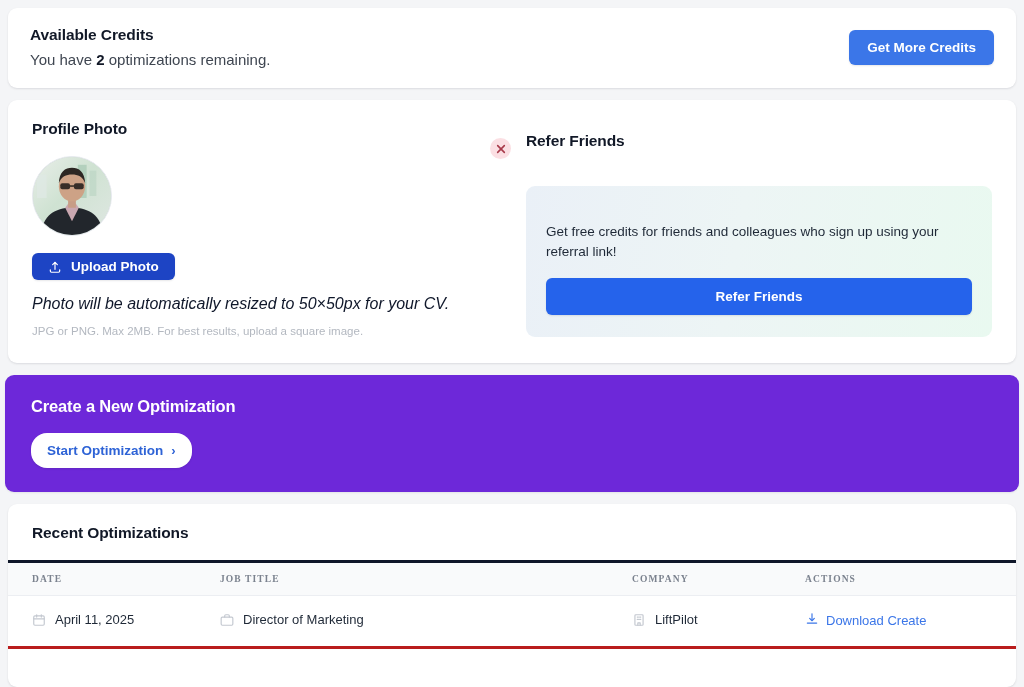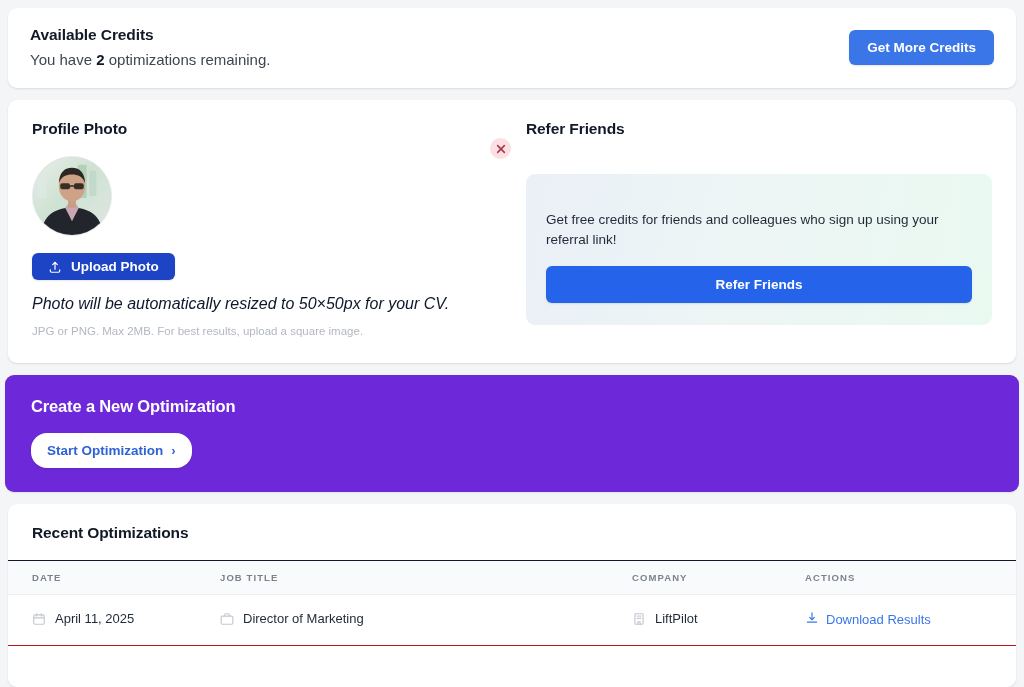--- a/index.html
+++ b/index.html
@@ -68,20 +68,21 @@
     white-space: nowrap;
     box-shadow: 0 1px 2px rgba(16,24,40,.10);
   }
 
   
   .profile-card {
     padding: 20px 24px 26px 24px;
     display: flex;
     position: relative;
     min-height: 245px;
+    align-items: flex-end;
   }
   .col-profile { width: 494px; flex: none; }
   .col-refer   { flex: 1; padding-left: 0; }
 
   .section-title {
     font-size: 15.5px;
     font-weight: 700;
     color: #111827;
     letter-spacing: -0.1px;
   }
@@ -210,34 +211,35 @@
   }
   .chev { font-size: 13px; line-height: 1; color: #2e63d6; }
 
   
   .recent-card { padding: 0; overflow: hidden; flex: 1; }
   .recent-head { padding: 20px 24px 18px 24px; }
 
   table { width: 100%; border-collapse: collapse; }
   thead th {
     background: #f9fafb;
-    border-top: 1px solid #0f172a;
+    border-top: 3px solid #0f172a;
     border-bottom: 1px solid #eceef2;
     text-align: left;
     font-size: 9.5px;
     font-weight: 600;
     letter-spacing: 1.1px;
     color: #7b828e;
     text-transform: uppercase;
     padding: 11px 0 11px 0;
+    font-family: Liberation Serif, serif;
   }
   thead th:first-child { padding-left: 24px; }
 
   tbody td {
-    border-bottom: 1px solid #b91c1c;
+    border-bottom: 3px solid #b91c1c;
     padding: 16px 0;
     font-size: 13px;
     color: #1f2937;
     vertical-align: middle;
   }
   tbody td:first-child { padding-left: 24px; }
 
   .cell {
     display: inline-flex;
     align-items: center;
@@ -397,21 +399,21 @@
           </td>
           <td>
             <a class="dl-link">
               <span>
                 <svg width="14" height="14" viewBox="0 0 24 24" fill="none" stroke="#3b76e8" stroke-width="2" stroke-linecap="round" stroke-linejoin="round">
                   <path d="M12 3v11"></path>
                     <path d="M8 11l4 4 4-4"></path>
                     <path d="M4 19h16"></path>
                 </svg>
               </span>
-              <span>Download Results</span>
+              <span>Download Create</span>
             </a>
           </td>
         </tr>
       </tbody>
     </table>
   </div>
 
 </div>
 
 </body></html>

